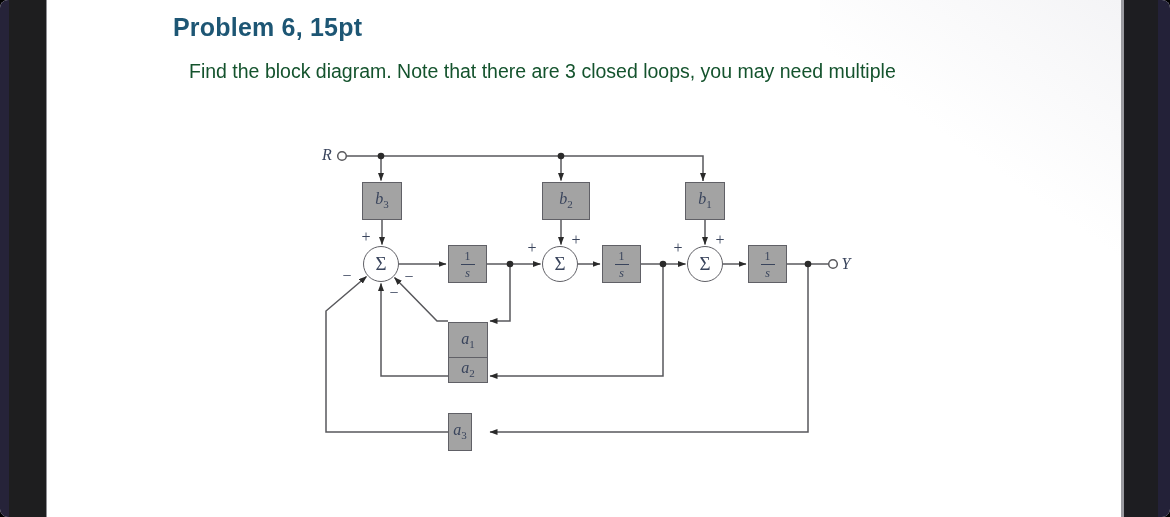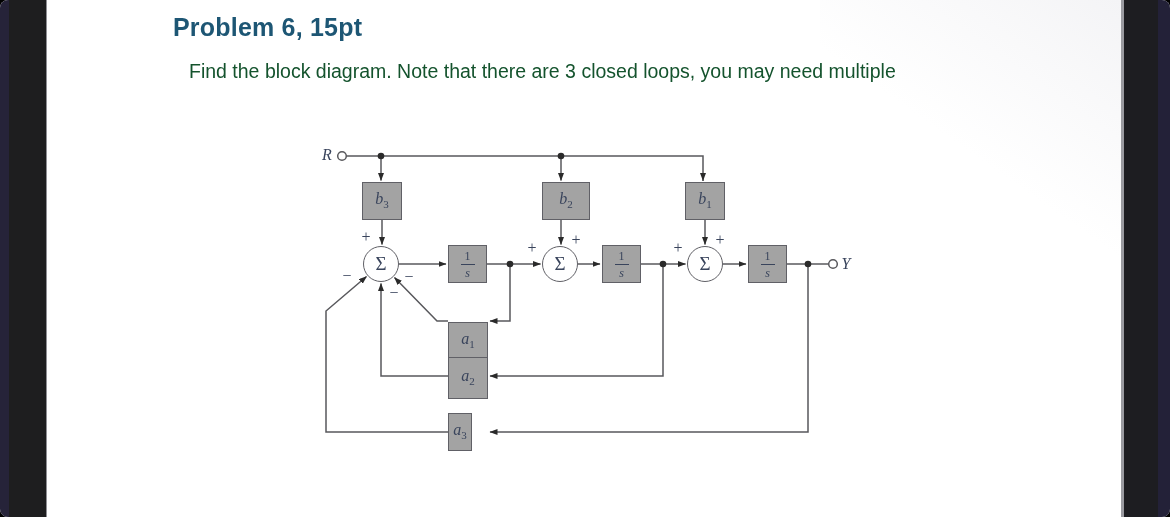--- a/index.html
+++ b/index.html
@@ -162,21 +162,21 @@
       <span class="frac">
         <span class="num">1</span>
         <span class="den">s</span>
         </span>
     </div>
 
     <div class="blk" style="left:448px;top:302px;width:40px;height:38px;margin-top:20px;">
       <span class="lbl gain" style="position:static;transform:none;">
         <span>a</span><sub>1</sub></span>
     </div>
-    <div class="blk" style="left:448px;top:357px;width:40px;height:42px;">
+    <div class="blk" style="left:448px;top:357px;width:40px;height:26px;">
       <span class="lbl gain" style="position:static;transform:none;">
         <span>a</span><sub>2</sub></span>
     </div>
     <div class="blk" style="left:448px;top:413px;width:24px;height:38px;">
       <span class="lbl gain" style="position:static;transform:none;">
         <span>a</span><sub>3</sub></span>
     </div>
 
     <div class="sumc" style="left:363px;top:246px;">
       <span class="sigma">Σ</span>

